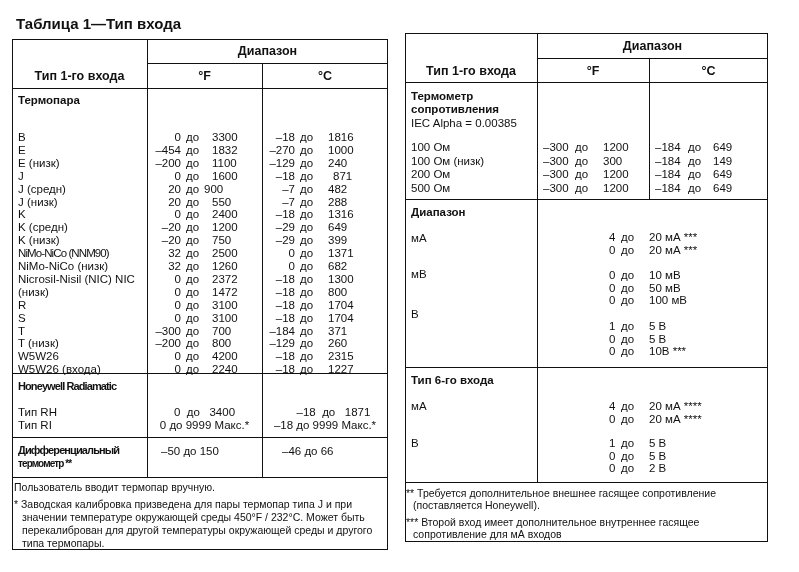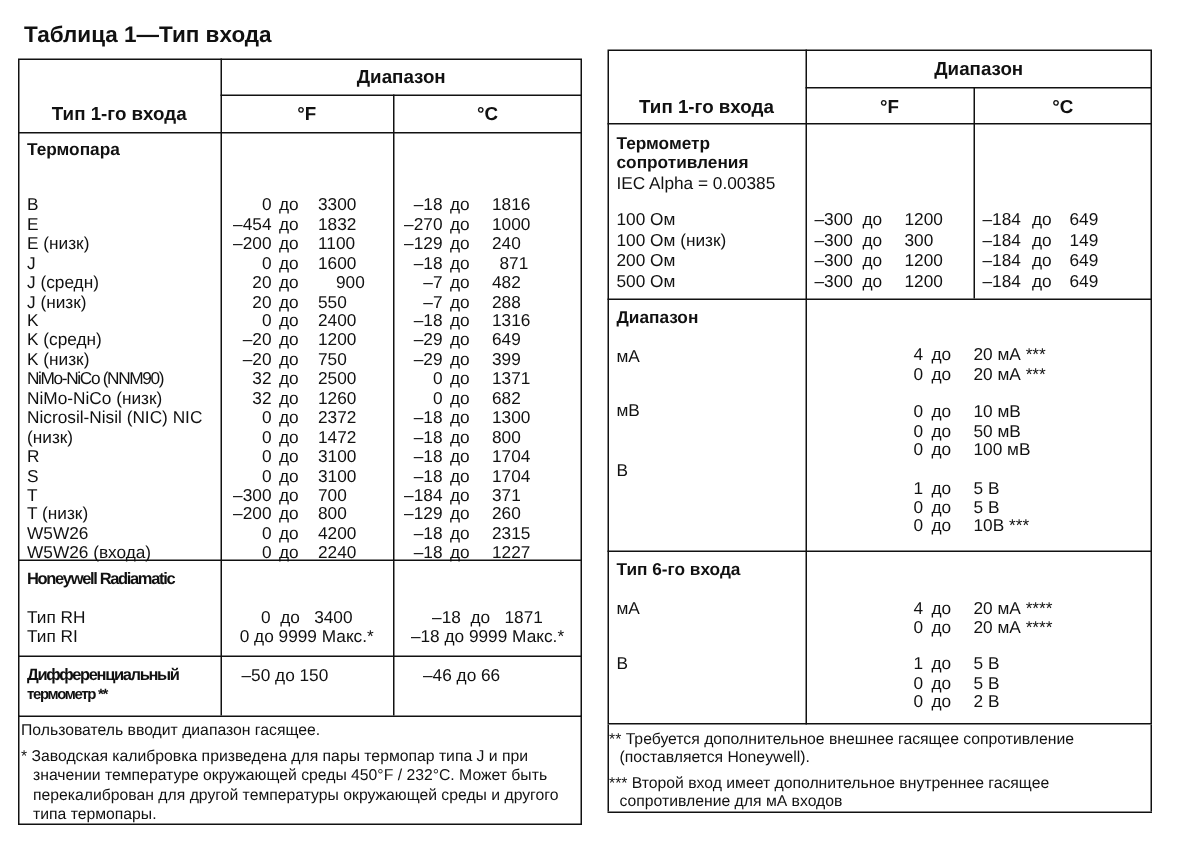--- a/index.html
+++ b/index.html
@@ -64,21 +64,21 @@
       <div class="row" style="left:18px; top:169.7px;">J</div>
       <div class="row r" style="left:147px; top:169.7px; width:34px;">0</div>
       <div class="row" style="left:186px; top:169.7px;">до</div>
       <div class="row" style="left:212px; top:169.7px;">1600</div>
       <div class="row r" style="left:262px; top:169.7px; width:33px;">–18</div>
       <div class="row" style="left:300px; top:169.7px;">до</div>
       <div class="row" style="left:333px; top:169.7px;">871</div>
       <div class="row" style="left:18px; top:182.6px;">J (средн)</div>
       <div class="row r" style="left:147px; top:182.6px; width:34px;">20</div>
       <div class="row" style="left:186px; top:182.6px;">до</div>
-      <div class="row" style="left:224px; top:182.6px;text-align:right;">900</div>
+      <div class="row" style="left:204px; top:182.6px;text-align:right;">900</div>
       <div class="row r" style="left:262px; top:182.6px; width:33px;">–7</div>
       <div class="row" style="left:300px; top:182.6px;">до</div>
       <div class="row" style="left:328px; top:182.6px;">482</div>
       <div class="row" style="left:18px; top:195.5px;">J (низк)</div>
       <div class="row r" style="left:147px; top:195.5px; width:34px;">20</div>
       <div class="row" style="left:186px; top:195.5px;">до</div>
       <div class="row" style="left:212px; top:195.5px;">550</div>
       <div class="row r" style="left:262px; top:195.5px; width:33px;">–7</div>
       <div class="row" style="left:300px; top:195.5px;">до</div>
       <div class="row" style="left:328px; top:195.5px;">288</div>
@@ -171,31 +171,31 @@
       <div class="row" style="left:186px; top:363.20000000000005px;">до</div>
       <div class="row" style="left:212px; top:363.20000000000005px;">2240</div>
       <div class="row r" style="left:262px; top:363.20000000000005px; width:33px;">–18</div>
       <div class="row" style="left:300px; top:363.20000000000005px;">до</div>
       <div class="row" style="left:328px; top:363.20000000000005px;">1227</div>
     </div>
 
   <div class="sec narrow" style="left:18px; top:380px; font-size:11px;">Honeywell Radiamatic</div>
   <div class="row" style="left:18px; top:406px;">Тип RH</div>
   <div class="row" style="left:147px; top:406px; width:115px; text-align:center; white-space:pre;">0  до   3400</div>
-  <div class="row" style="left:262px; top:406px; width:126px; text-align:center; white-space:pre;">–18  до   1871</div>
+  <div class="row" style="left:262px; top:406px; width:143px; text-align:center; white-space:pre;">–18  до   1871</div>
   <div class="row" style="left:18px; top:419px;">Тип RI</div>
   <div class="row" style="left:147px; top:419px; width:115px; text-align:center;">0 до 9999 Макс.*</div>
   <div class="row" style="left:262px; top:419px; width:126px; text-align:center;">–18 до 9999 Макс.*</div>
 
   <div class="sec narrow" style="left:18px; top:444px; font-size:11px;">Дифференциальный</div>
   <div class="sec narrow" style="left:18px; top:457px; font-size:10px;">термометр **</div>
   <div class="row" style="left:161px; top:445px;">–50 до 150</div>
   <div class="row" style="left:282px; top:445px;">–46 до 66</div>
 
-  <div class="foot" style="left:14px; top:481px;">Пользователь вводит диапазон гасящее.</div>
+  <div class="foot" style="left:14px; top:481px;">Пользователь вводит термопар вручную.</div>
   <div class="foot" style="left:14px; top:498px;">* Заводская калибровка призведена для пары термопар типа J и при</div>
   <div class="foot" style="left:22px; top:511px;">значении температуре окружающей среды 450°F / 232°C.  Может быть</div>
   <div class="foot" style="left:22px; top:524px;">перекалиброван для другой температуры окружающей среды и другого</div>
   <div class="foot" style="left:22px; top:537px;">типа термопары.</div>
   <div class="tbl" style="left:12px; top:477px; width:376px; height:1px; border-width:0;"></div>
   <div class="ln vl" style="left:12px; top:477px; height:73px;"></div>
   <div class="ln vl" style="left:387px; top:477px; height:73px;"></div>
   <div class="ln hl" style="left:12px; top:549px; width:376px;"></div>
 </div>
 

